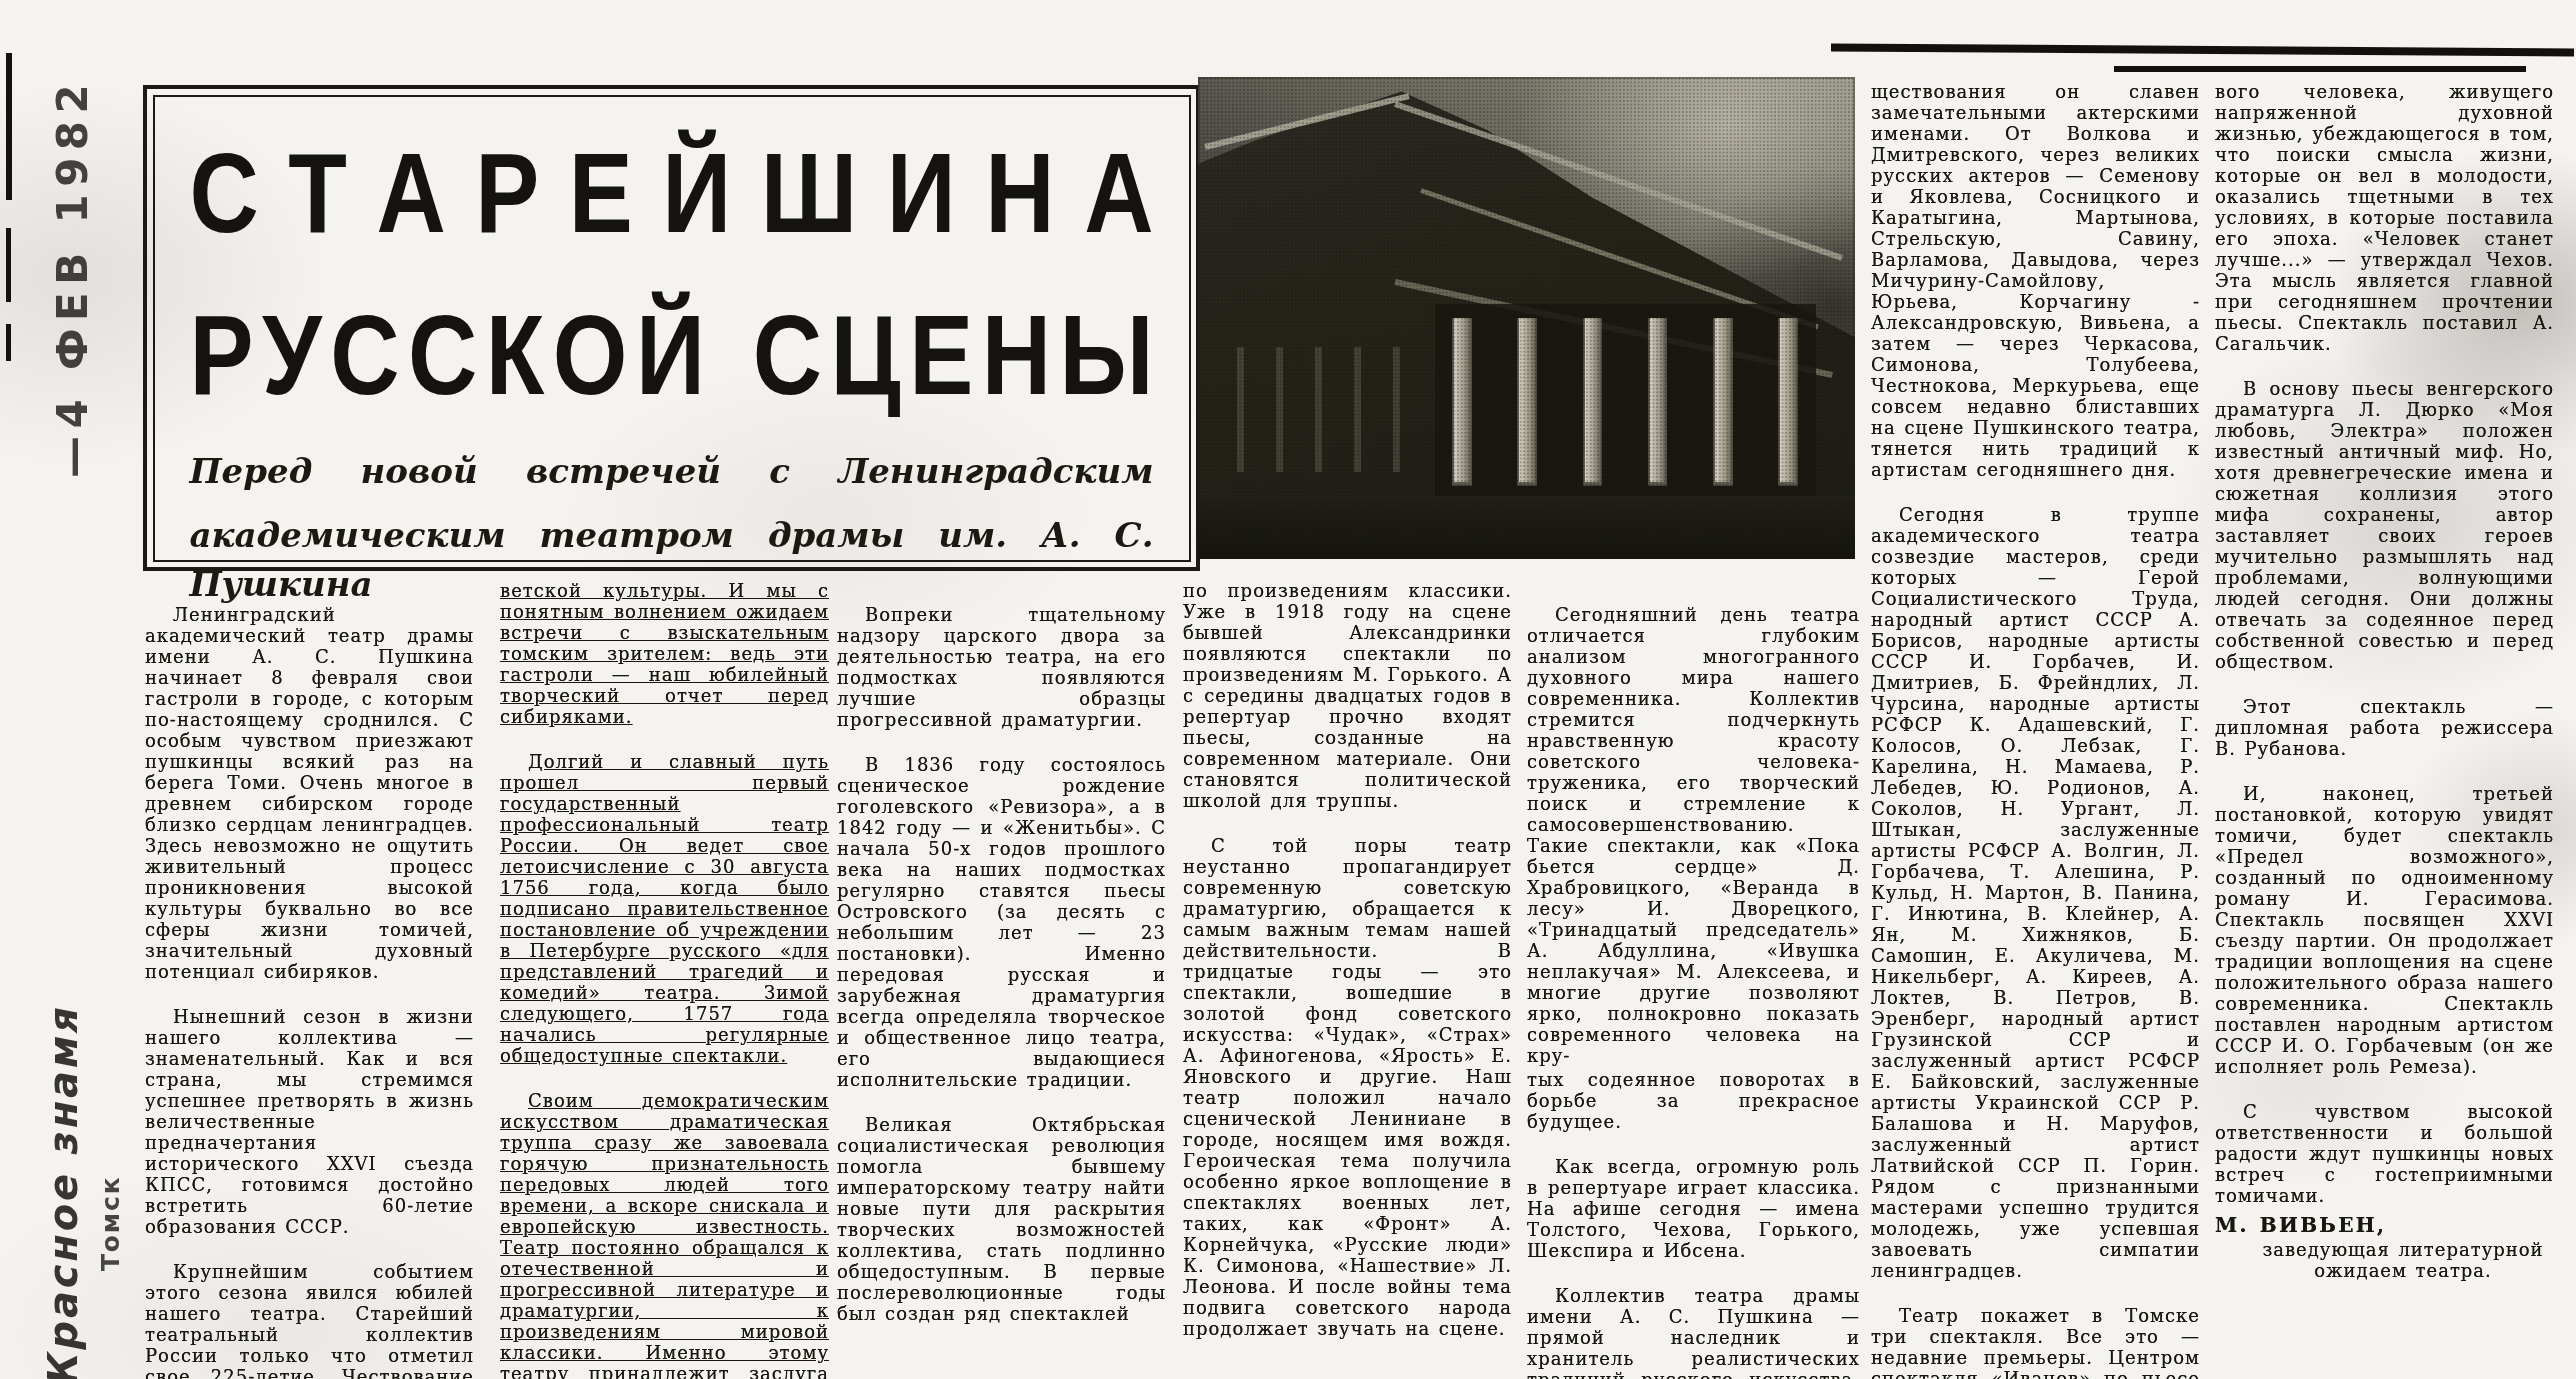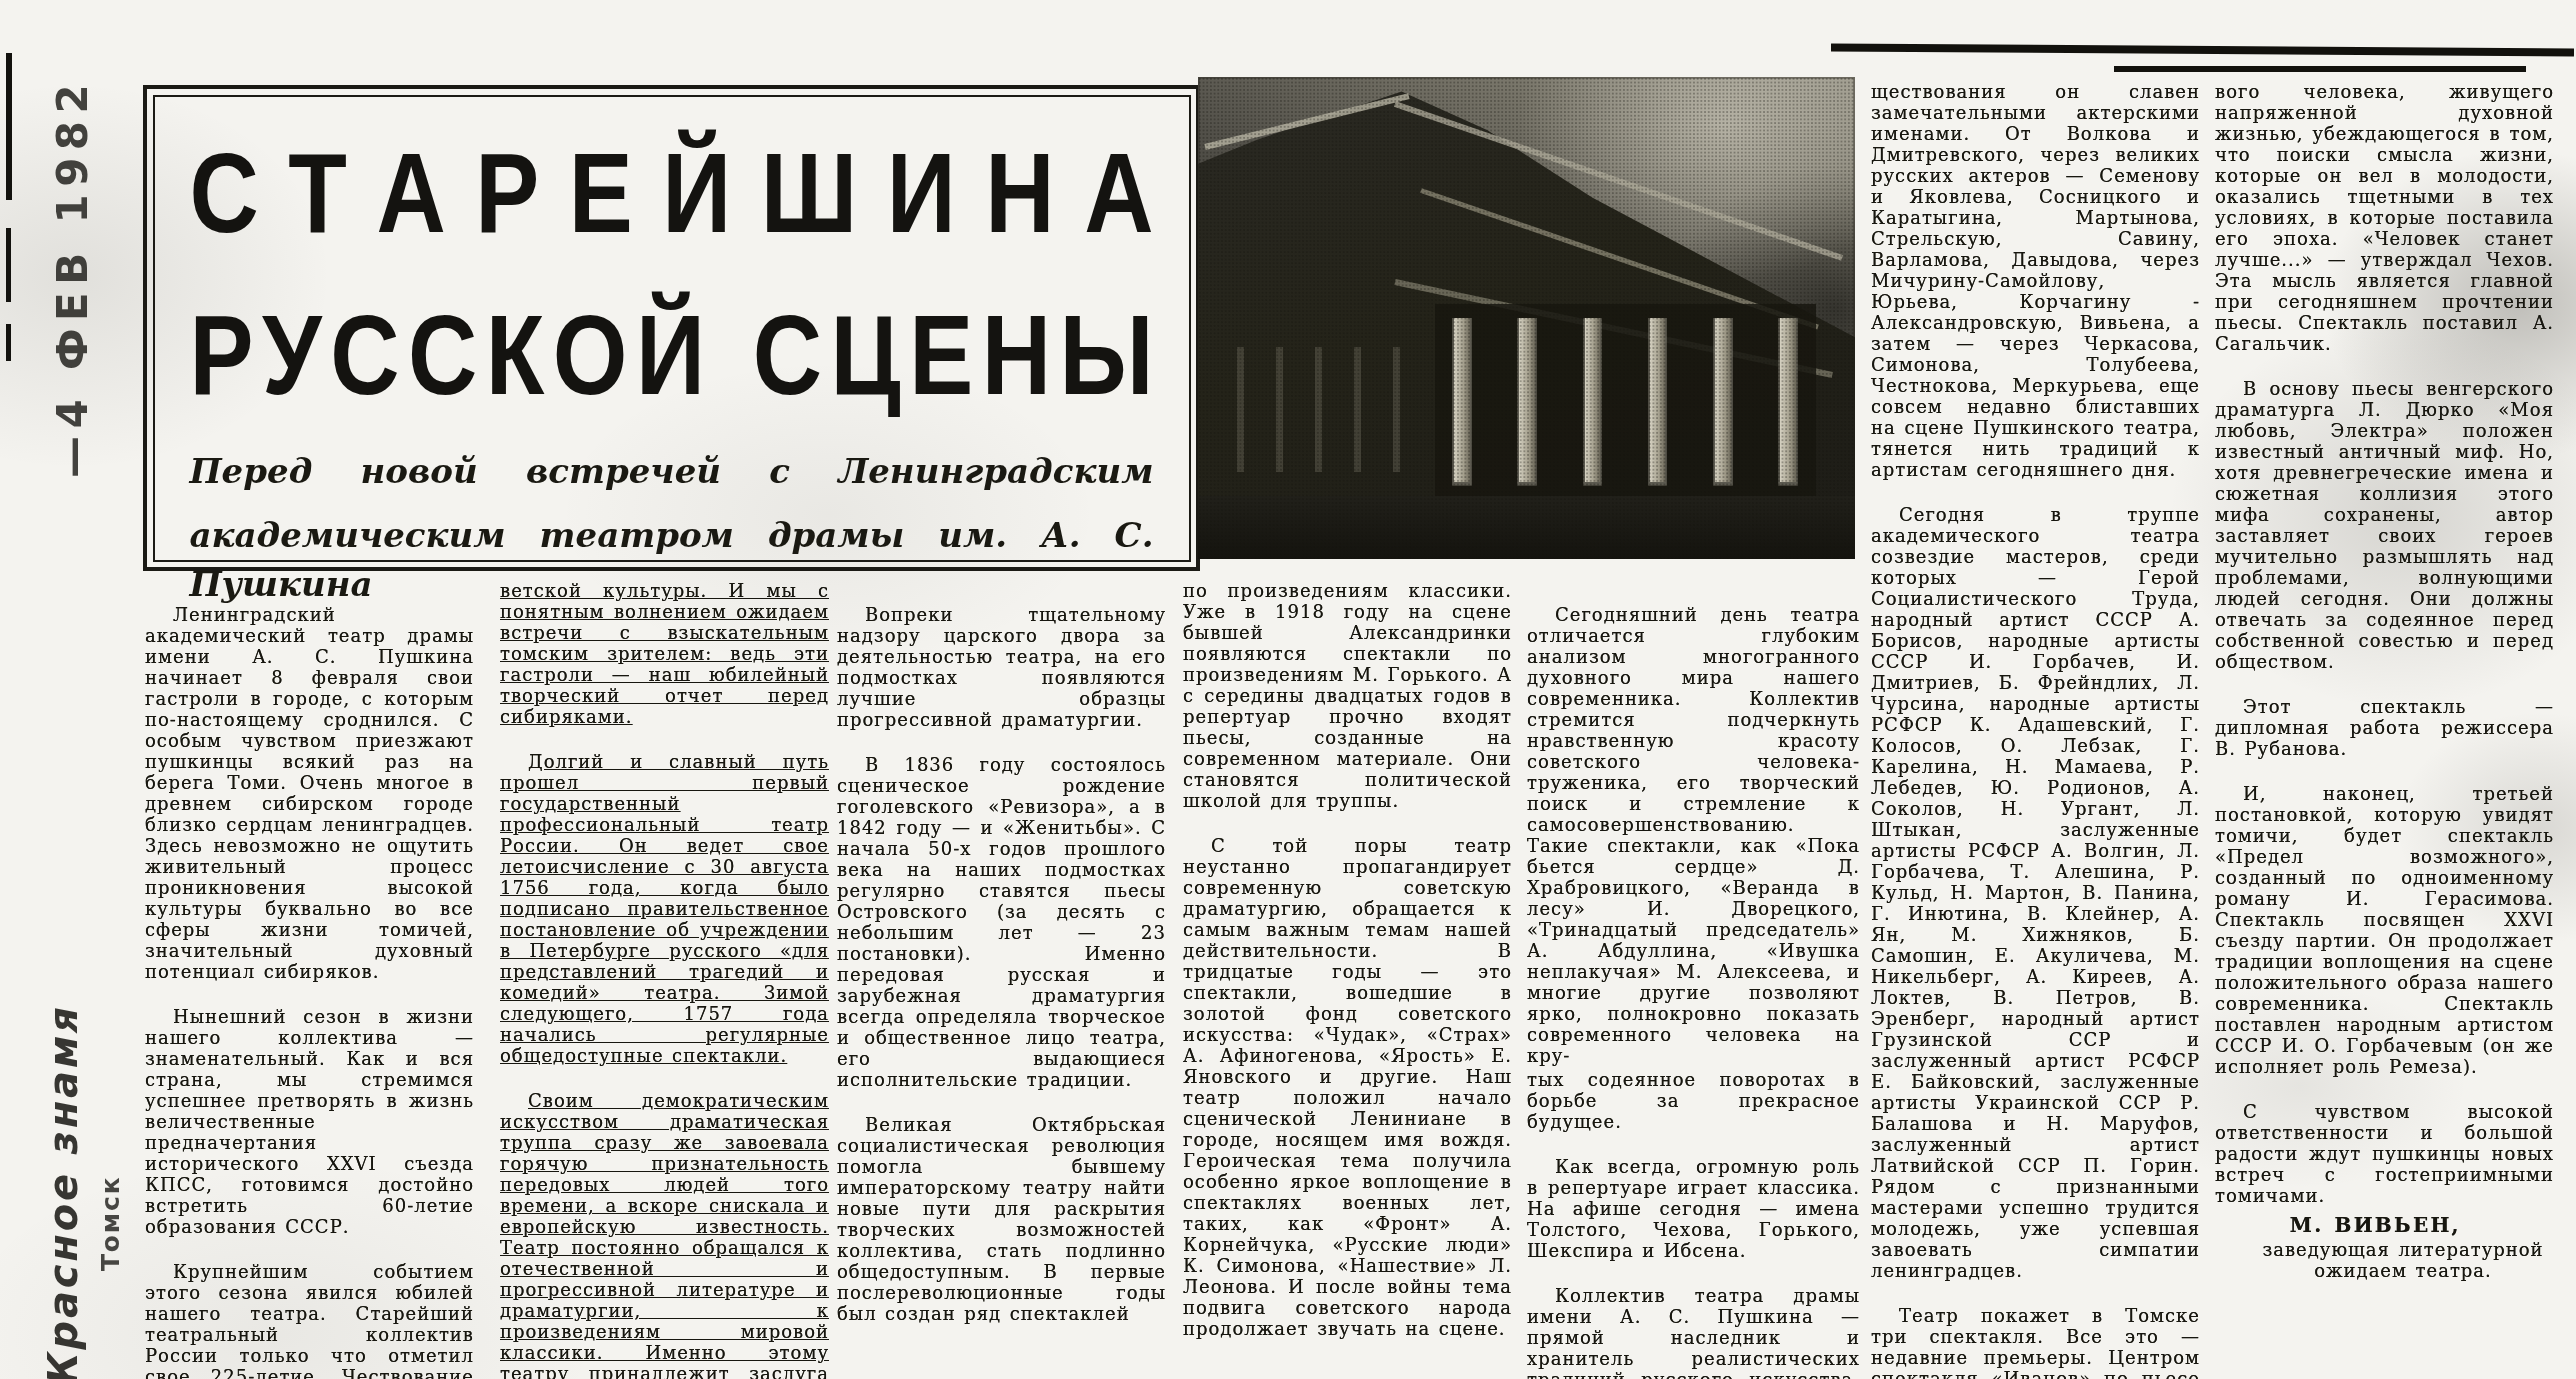--- a/index.html
+++ b/index.html
@@ -76,21 +76,21 @@
     background-image:radial-gradient(rgba(18,17,12,.30) 0.9px, transparent 1.3px);
     background-size:3.7px 3.7px; }
   
   .top-rule{ position:absolute; background:#12110d; }
   
   .col{ position:absolute; text-align:justify; font-size:18px; line-height:21px;
     letter-spacing:1px; word-spacing:1.8px; color:#17160f;
     text-shadow:0 0 0.5px rgba(23,22,15,.8); filter:blur(0.2px); }
   .col .para{ margin:0 0 2.8px 0; }
   .col .para.indent{ text-indent:28px;margin-top:24px; }
-  .col .para.sig-name{ text-align:center; font-weight:700; letter-spacing:2.3px;
+  .col .para.sig-name{ text-align:left; font-weight:700; letter-spacing:2.3px;
     font-size:20px; padding-right:18.4px; margin-top:9.2px; }
   .col .para.sig-title{ text-align:center; font-size:18px; padding-left:37px; }
 </style>
 </head>
 <body>
 
 <div id="page">
 
   <div class="edge-mark" style="left:5.5px; top:53px; width:6.4px; height:147px;"></div>
   <div class="edge-mark" style="left:5.5px; top:228px; width:5.5px; height:74px;"></div>

